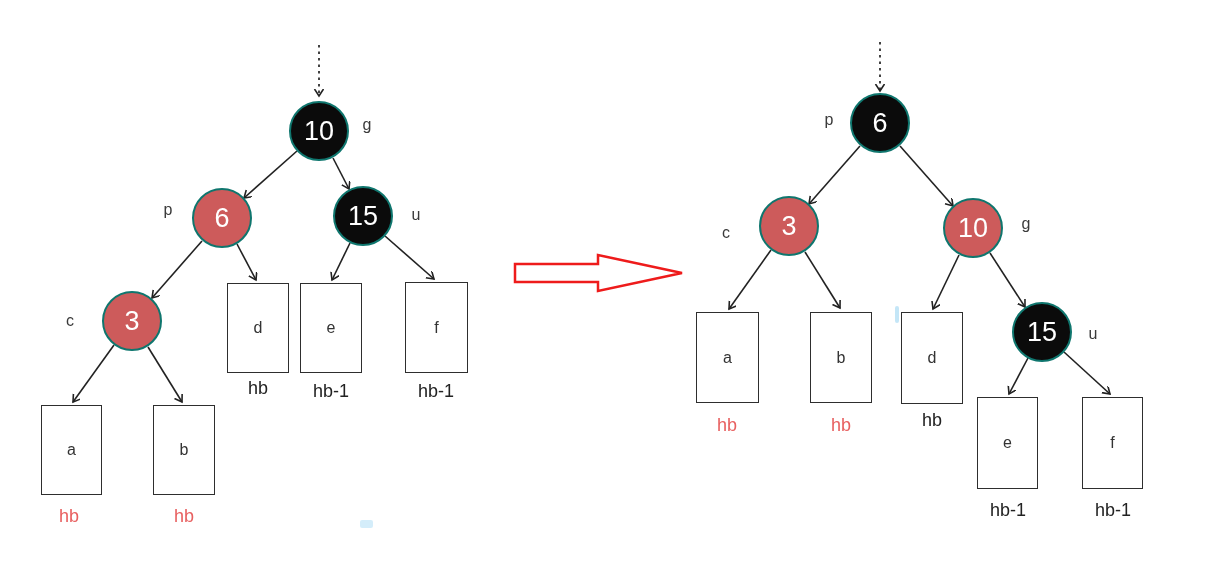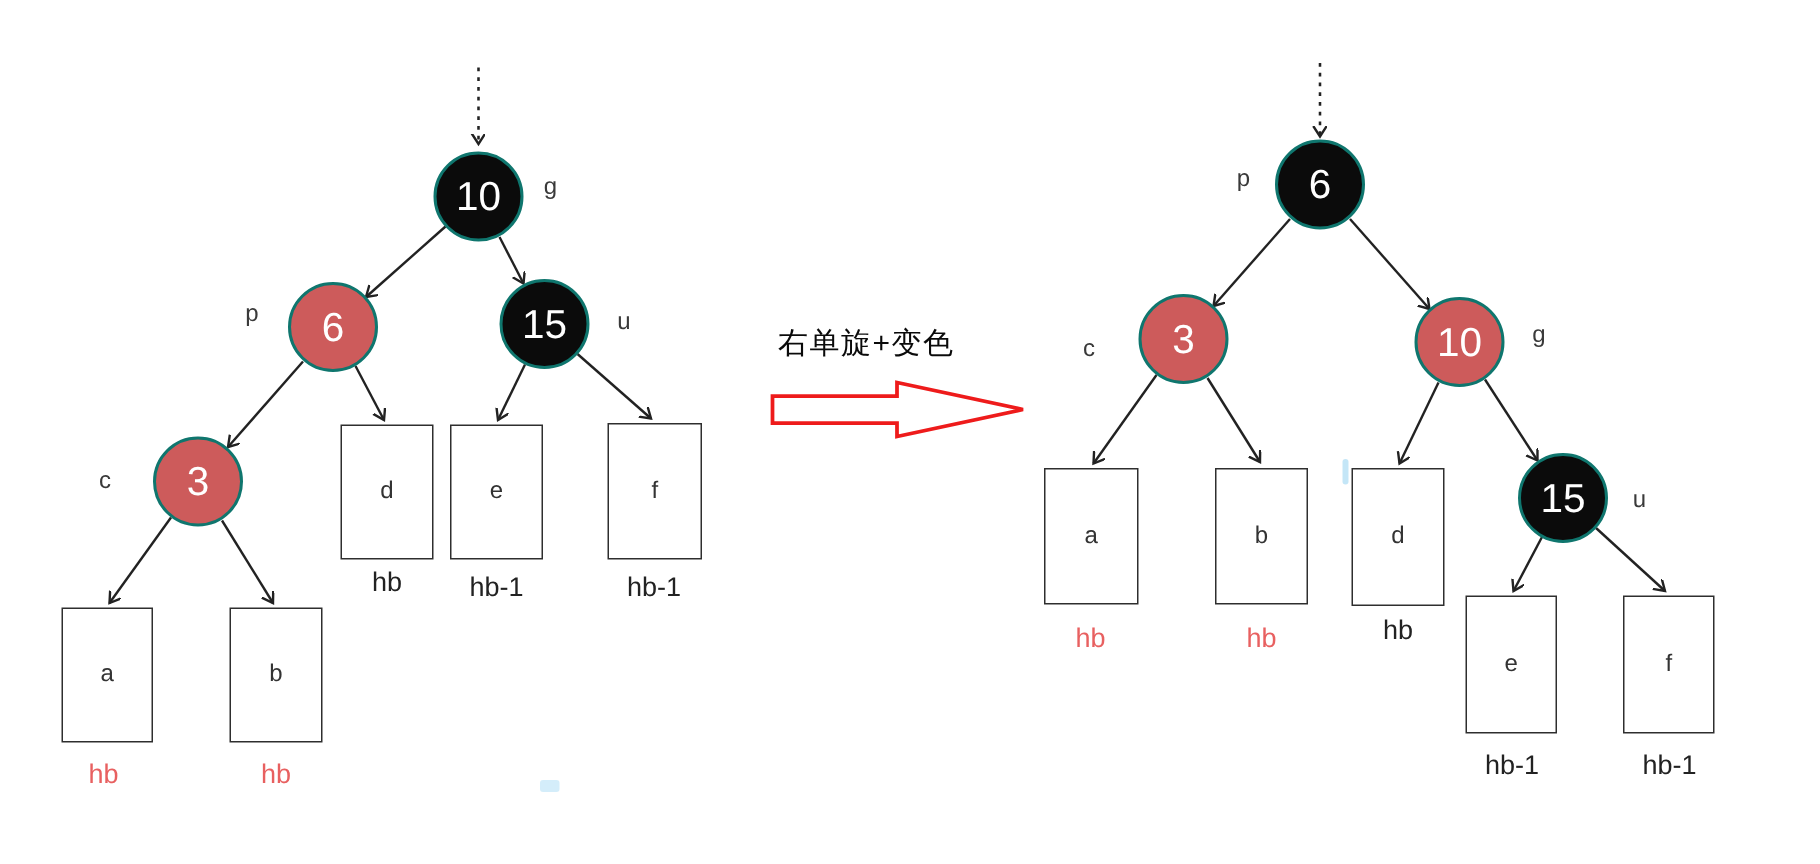--- a/index.html
+++ b/index.html
@@ -72,21 +72,20 @@
       <line x1="805" y1="252" x2="840" y2="308" marker-end="url(#ah)"></line>
       <line x1="959" y1="255" x2="933" y2="309" marker-end="url(#ah)"></line>
       <line x1="990" y1="253" x2="1025" y2="307" marker-end="url(#ah)"></line>
       <line x1="1028" y1="358" x2="1009" y2="394" marker-end="url(#ah)"></line>
       <line x1="1064" y1="352" x2="1110" y2="394" marker-end="url(#ah)"></line>
     </g>
 
     <polygon points="515,264 598,264 598,255 682,273 598,291 598,282 515,282" fill="#ffffff" stroke="#ee1b1b" stroke-width="2.5" stroke-linejoin="miter"></polygon>
   </svg>
 
-  <div class="annotation">右单旋+变色</div>
 
   <div class="node black" style="left:289px;top:101px">
     <span>10</span>
   </div>
   <div class="tag" style="left:367px;top:125px">g</div>
 
   <div class="node red" style="left:192px;top:188px">
     <span>6</span>
   </div>
   <div class="tag" style="left:168px;top:210px">p</div>

